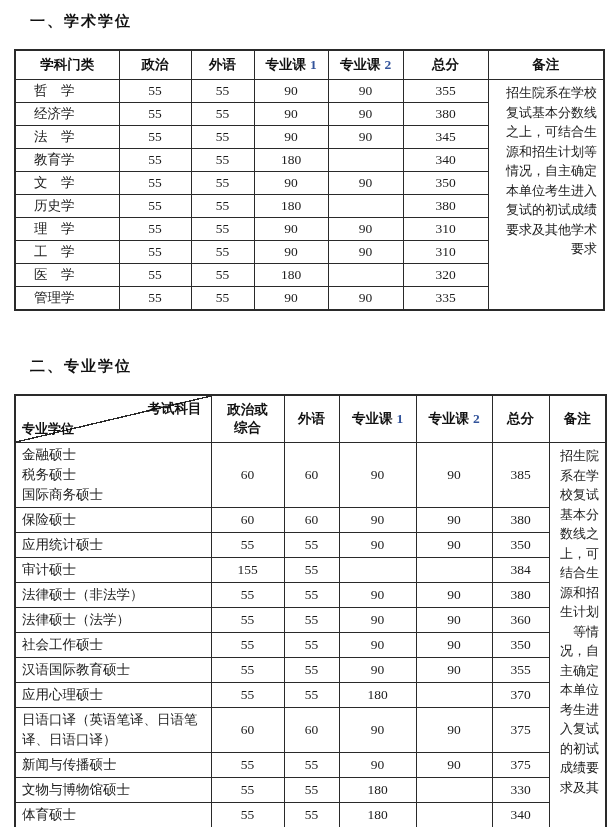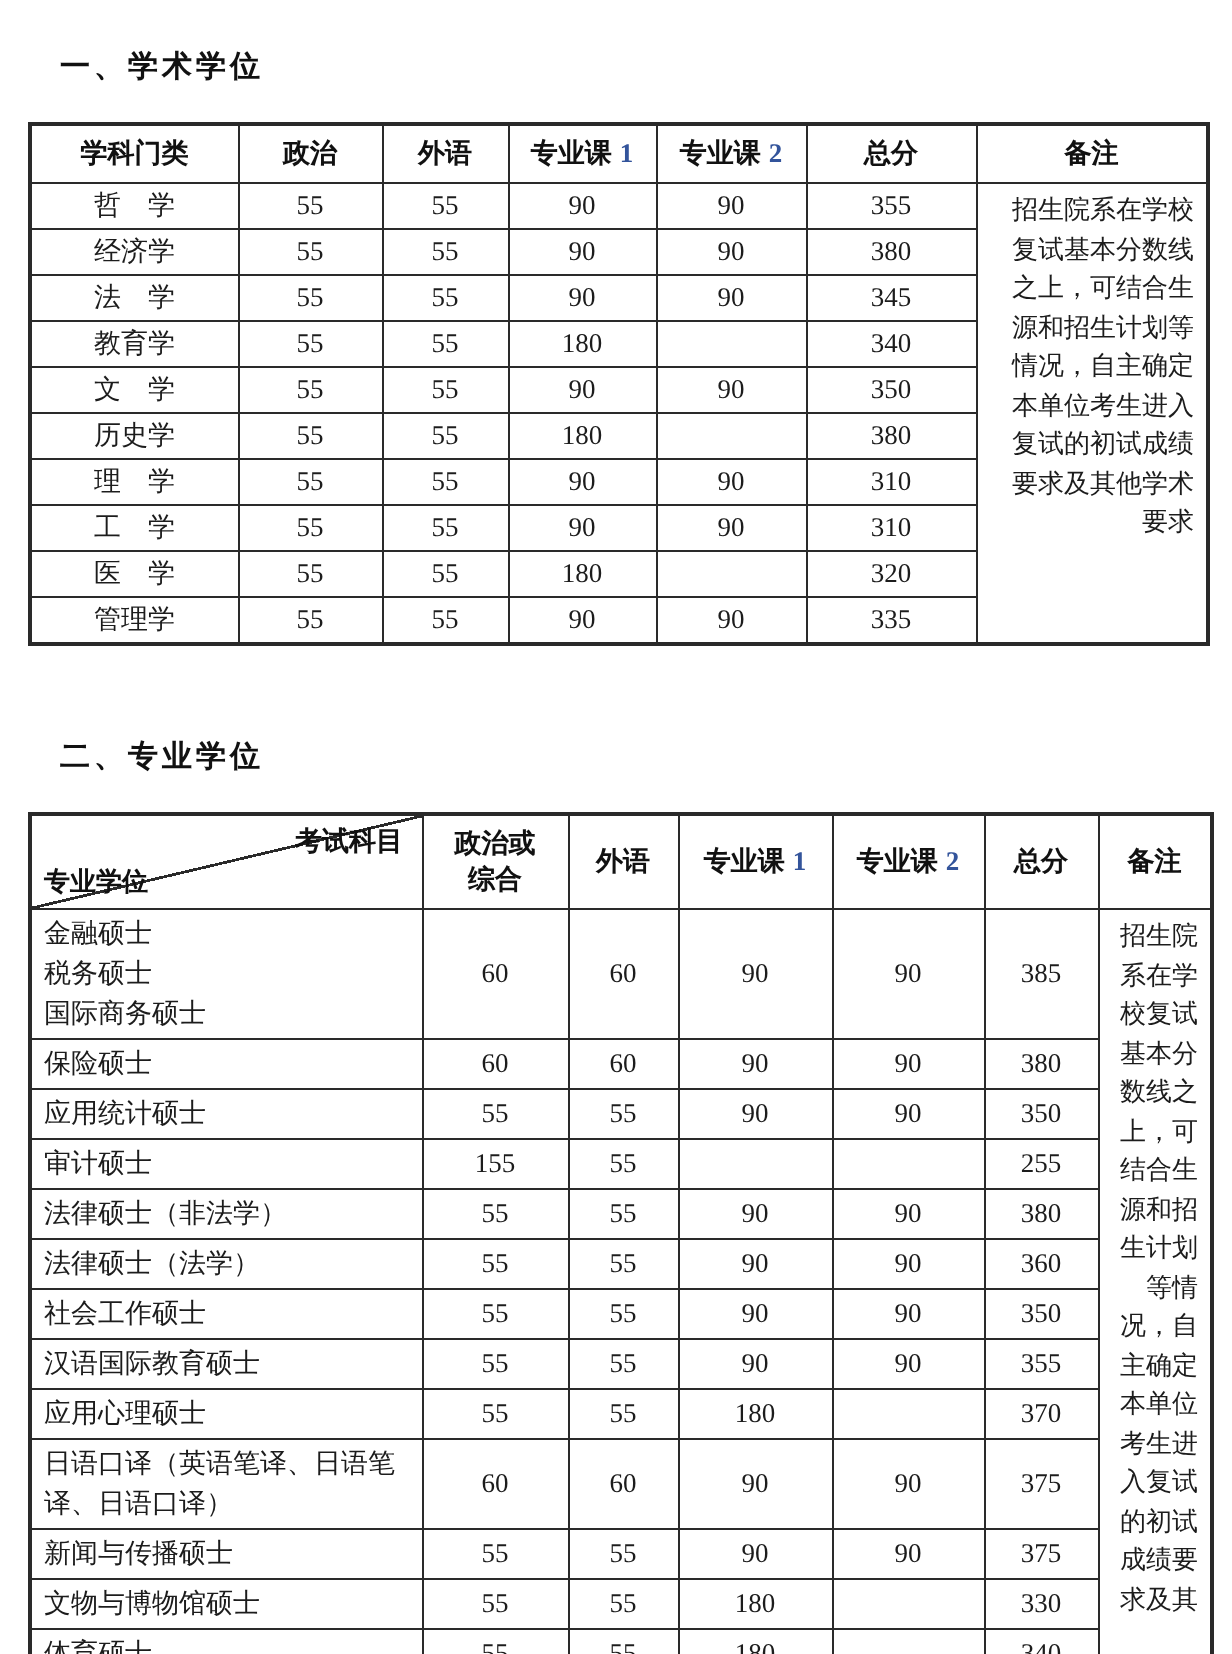--- a/index.html
+++ b/index.html
@@ -9,21 +9,21 @@
     font-family:"Liberation Serif", serif;
     color:#1c1c1c;
     overflow:hidden;
   }
   .page { padding:6px 12px 0 14px; }
   .heading {
     font-family:"Liberation Sans", sans-serif;
     font-weight:bold;
     font-size:15px;
     color:#111;
-    margin:12px 0 0 16px;
+    margin:0 0 0 16px;
     letter-spacing:2px;
   }
   .heading.first { padding-top:6px; }
   .heading.second { margin-top:46px; }
   table {
     border-collapse:collapse;
     table-layout:fixed;
     margin-top:18px;
     border:2px solid #2a2a2a;
   }
@@ -39,21 +39,21 @@
     color:#111;
   }
   .hdr-num {
     font-family:"Liberation Serif", serif;
     color:#33549b;
     margin-left:4px;
     font-weight:bold;
   }
   td.name {
     font-size:13.5px;
-    text-align:center;
+    text-align:left;
     padding:1px 18px;
     line-height:20px;
   }
   td.score {
     font-size:13.5px;
     text-align:center;
     padding:1px 2px;
     line-height:20px;
   }
   td.remark {
@@ -247,21 +247,21 @@
       <td class="score">90</td>
       <td class="score">90</td>
       <td class="score">350</td>
     </tr>
     <tr>
       <td class="name">审计硕士</td>
       <td class="score">155</td>
       <td class="score">55</td>
       <td class="score"></td>
       <td class="score"></td>
-      <td class="score">255</td>
+      <td class="score">384</td>
     </tr>
     <tr>
       <td class="name">法律硕士（非法学）</td>
       <td class="score">55</td>
       <td class="score">55</td>
       <td class="score">90</td>
       <td class="score">90</td>
       <td class="score">380</td>
     </tr>
     <tr>

